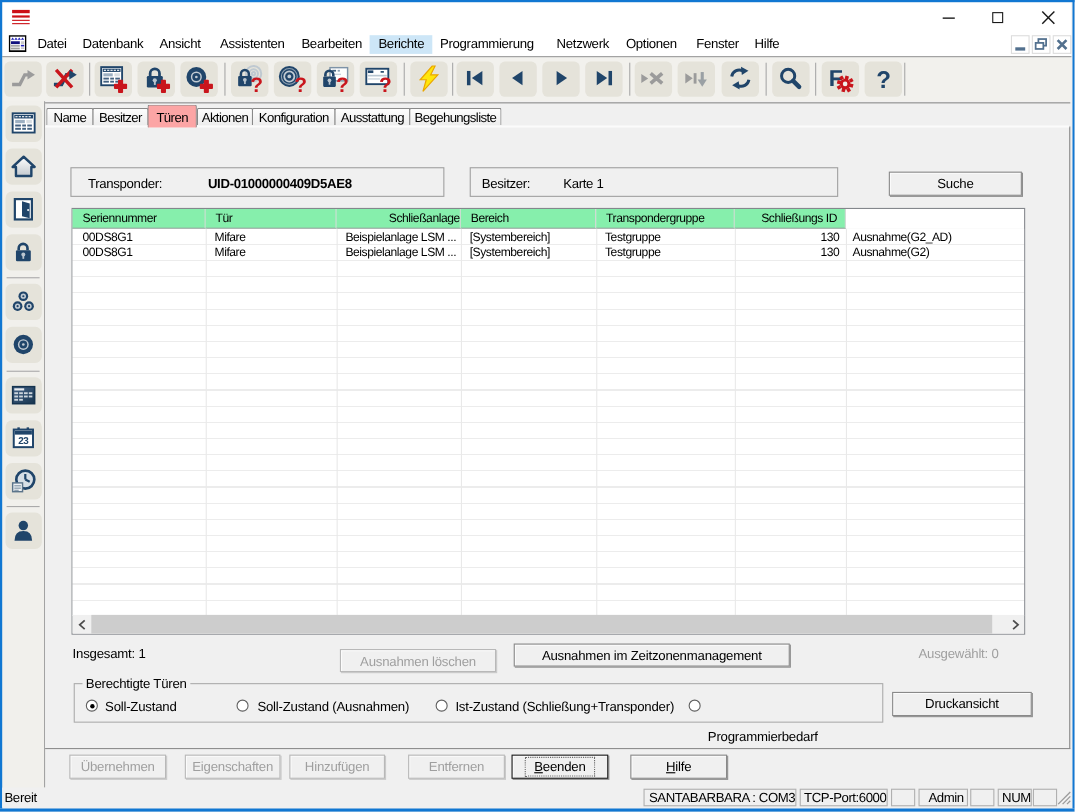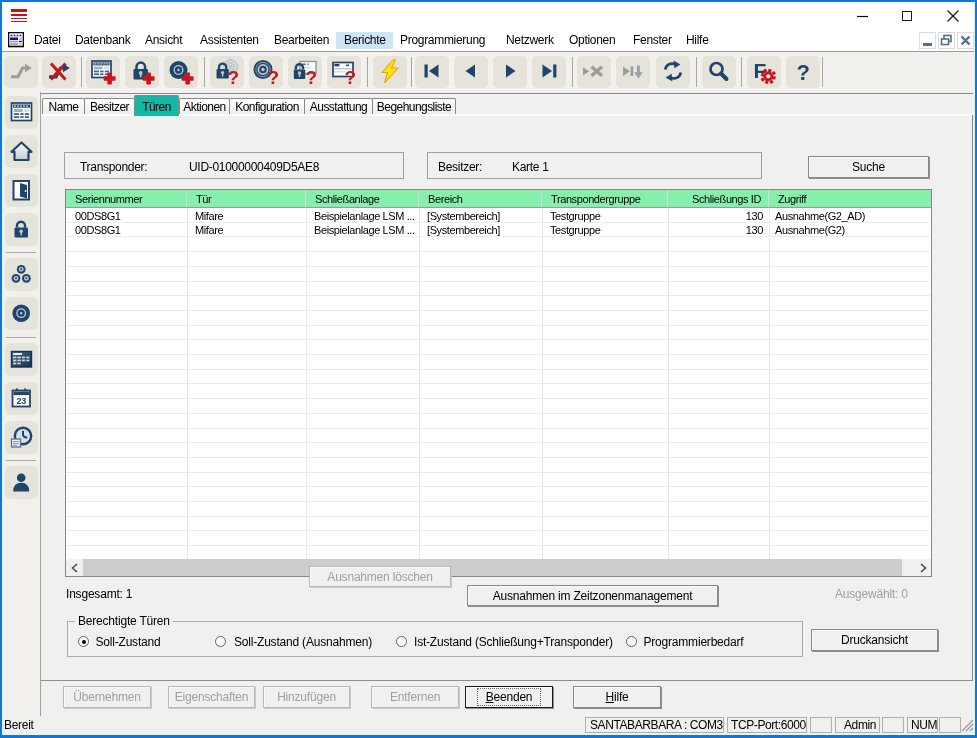--- a/index.html
+++ b/index.html
@@ -24,21 +24,21 @@
   .tb svg{position:absolute;left:4px;top:3px;}
   .tsep{position:absolute;top:5px;width:1px;height:30px;background:#a8a8a8;}
   
   #sidebar{left:2px;top:92px;width:39px;height:624px;background:#f1f0ec;border-right:1px solid #a3a3a3;}
   .sb{position:absolute;left:3px;width:33px;height:33px;background:#e5e3da;border-radius:6px;}
   .sb svg{position:absolute;left:5px;top:5px;}
   .ssep{position:absolute;left:4px;width:30px;height:1px;background:#aaa;}
   
   #page{left:41px;top:115px;width:932px;height:566px;background:#f0f0f0;border-right:1.5px solid #868686;border-bottom:1px solid #8e8e8e;}
   .tab{position:absolute;top:98px;height:16px;background:linear-gradient(#fdfdfd,#ededed);border:1px solid #898989;border-bottom:none;border-radius:2px 2px 0 0;text-align:center;font-size:12px;letter-spacing:-0.55px;line-height:16px;white-space:nowrap;overflow:hidden;}
-  #tab-active{top:95px;height:21px;background:#14b8a6;z-index:5;line-height:16px;padding-top:3px;}
+  #tab-active{top:95px;height:21px;background:#fca5a5;z-index:5;line-height:16px;padding-top:3px;}
   
   .fieldbox{position:absolute;border:1px solid #a0a0a0;height:27px;}
   
   .btn{position:absolute;background:#f0f0f0;border:1px solid #898989;box-shadow:1px 1px 0 #8e8e8e, inset 1px 1px 0 #fbfbfb;text-align:center;font-size:12px;letter-spacing:-0.2px;}
   .btn.dis{color:#9f9f9f;border-color:#b8b8b8;box-shadow:1px 1px 0 #c9c9c9, inset 1px 1px 0 #fbfbfb;}
   
   #grid{left:65px;top:189px;width:867px;height:388px;background:#fff;border:1px solid #84878c;}
   .gh{position:absolute;top:0;height:18px;background:#86efac;border-right:1px solid #d8d8d8;border-bottom:1px solid #98999d;font-size:11px;letter-spacing:-0.4px;line-height:18px;padding-left:9px;white-space:nowrap;overflow:hidden;}
   .gcol{position:absolute;top:18px;width:1px;height:352px;background:#e9e9e9;}
   .grow{position:absolute;height:15px;font-size:11px;letter-spacing:-0.4px;line-height:14px;white-space:nowrap;}
@@ -445,36 +445,35 @@
 <div class="tab abs" style="left:42px;width:43px;">Name</div>
 <div class="tab abs" style="left:84px;width:51px;">Besitzer</div>
 <div class="tab abs" id="tab-active" style="left:134px;width:45px;">Türen</div>
 <div class="tab abs" style="left:179px;width:51px;">Aktionen</div>
 <div class="tab abs" style="left:229px;width:76px;">Konfiguration</div>
 <div class="tab abs" style="left:304px;width:69px;">Ausstattung</div>
 <div class="tab abs" style="left:372px;width:84px;">Begehungsliste</div>
 
 <div class="fieldbox" style="left:64px;top:152px;width:340px;">
   <div class="abs" style="left:15px;top:7px;">Transponder:</div>
-  <div class="abs" style="left:124px;top:7px;">UID-01000000409D5AE8</div>
+  <div class="abs" style="left:124px;top:7px;font-weight:bold;">UID-01000000409D5AE8</div>
 </div>
 <div class="fieldbox" style="left:427px;top:152px;width:335px;">
   <div class="abs" style="left:10px;top:7px;">Besitzer:</div>
   <div class="abs" style="left:84px;top:7px;">Karte 1</div>
 </div>
 <div class="btn" style="left:808px;top:156px;width:121px;height:22px;line-height:21px;">Suche</div>
 
 <div class="abs" id="grid">
   <div class="gh" style="left:0;width:121px;">Seriennummer</div>
   <div class="gh" style="left:121px;width:119px;">Tür</div>
-  <div class="gh" style="left:240px;width:113px;">Schließanlage</div>
+  <div class="gh" style="left:240px;width:113px;text-align:right;">Schließanlage</div>
   <div class="gh" style="left:353px;width:123px;">Bereich</div>
   <div class="gh" style="left:476px;width:126px;">Transpondergruppe</div>
   <div class="gh" style="left:602px;width:101px;text-align:right;padding-left:0;padding-right:7px;">Schließungs ID</div>
-  <div class="gh" style="left:703px;width:162px;border-right:none;">Zugriff</div>
   <div class="abs" style="left:0;top:18px;width:865px;height:352px;background:repeating-linear-gradient(to bottom,#ffffff 0 13.7px,#ececec 13.7px 14.7px);"></div>
   <div class="gcol" style="left:121px;"></div>
   <div class="gcol" style="left:240px;"></div>
   <div class="gcol" style="left:353px;"></div>
   <div class="gcol" style="left:476px;"></div>
   <div class="gcol" style="left:602px;"></div>
   <div class="gcol" style="left:703px;"></div>
   <div class="grow" style="left:0;top:18.7px;width:865px;">
     <div class="gc" style="left:9px;">00DS8G1</div>
       <div class="gc" style="left:129px;">Mifare</div>
@@ -499,36 +498,36 @@
         <path d="M7 1 L2.5 5 L7 9" fill="none" stroke="#4d4d4d" stroke-width="1.6"></path>
       </svg>
     <div class="abs" style="left:17px;top:0;width:819px;height:17px;background:#cdcdcd;"></div>
     <svg class="abs" style="left:852px;top:4px" width="10" height="10">
         <path d="M3 1 L7.5 5 L3 9" fill="none" stroke="#4d4d4d" stroke-width="1.6"></path>
       </svg>
   </div>
 </div>
 
 <div class="rlabel" style="left:66px;top:587px;">Insgesamt: 1</div>
-<div class="btn dis" style="left:309px;top:566px;width:142px;height:21px;line-height:20px;">Ausnahmen löschen</div>
+<div class="btn dis" style="left:309px;top:590px;width:142px;height:21px;line-height:20px;">Ausnahmen löschen</div>
 <div class="btn" style="left:467px;top:585px;width:251px;height:21px;line-height:20px;">Ausnahmen im Zeitzonenmanagement</div>
 <div class="rlabel" style="left:794px;top:587px;color:#9f9f9f;margin-left:41px;">Ausgewählt: 0</div>
 
 <div class="abs" style="left:67px;top:621px;width:736px;height:36px;border:1px solid #acacac;"></div>
 <div class="rlabel" style="left:75px;top:614px;background:#f0f0f0;padding:0 3px;">Berechtigte Türen</div>
 <div class="abs" style="left:78px;top:636px;width:11px;height:11px;border:1px solid #5f5f5f;border-radius:50%;background:#fff;">
     <div class="abs" style="left:2.5px;top:2.5px;width:4px;height:4px;border-radius:50%;background:#000;"></div>
   </div>
 <div class="rlabel" style="left:95.5px;top:635px;">Soll-Zustand</div>
 <div class="abs" style="left:215px;top:636px;width:11px;height:11px;border:1px solid #5f5f5f;border-radius:50%;background:#fff;"></div>
 <div class="rlabel" style="left:234px;top:635px;">Soll-Zustand (Ausnahmen)</div>
 <div class="abs" style="left:396px;top:636px;width:11px;height:11px;border:1px solid #5f5f5f;border-radius:50%;background:#fff;"></div>
 <div class="rlabel" style="left:414px;top:635px;">Ist-Zustand (Schließung+Transponder)</div>
 <div class="abs" style="left:625.5px;top:636px;width:11px;height:11px;border:1px solid #5f5f5f;border-radius:50%;background:#fff;"></div>
-<div class="rlabel" style="left:643.5px;top:635px;">Programmierbedarf</div>
+<div class="rlabel" style="left:643.5px;top:663px;">Programmierbedarf</div>
 <div class="btn" style="left:811px;top:629px;width:127px;height:21.5px;line-height:20px;">Druckansicht</div>
 
 <div class="btn dis" style="left:63px;top:686px;width:88px;height:22px;line-height:21px;">Übernehmen</div>
 <div class="btn dis" style="left:168px;top:686px;width:87px;height:22px;line-height:21px;">Eigenschaften</div>
 <div class="btn dis" style="left:263px;top:686px;width:87px;height:22px;line-height:21px;">Hinzufügen</div>
 <div class="btn dis" style="left:371px;top:686px;width:88px;height:22px;line-height:21px;">Entfernen</div>
 <div class="btn" style="left:465px;top:686px;width:88px;height:22px;line-height:19px;border:1px solid #1a1a1a;"><span style="display:inline-block;border:1px dotted #6a6a6a;padding:0 8px;line-height:16px;margin-top:1px;"><u>B</u>eenden</span></div>
 <div class="btn" style="left:573px;top:686px;width:88px;height:22px;line-height:21px;"><u>H</u>ilfe</div>
 <div class="abs" id="menuline"></div>
 <div class="abs" id="b-top"></div>

